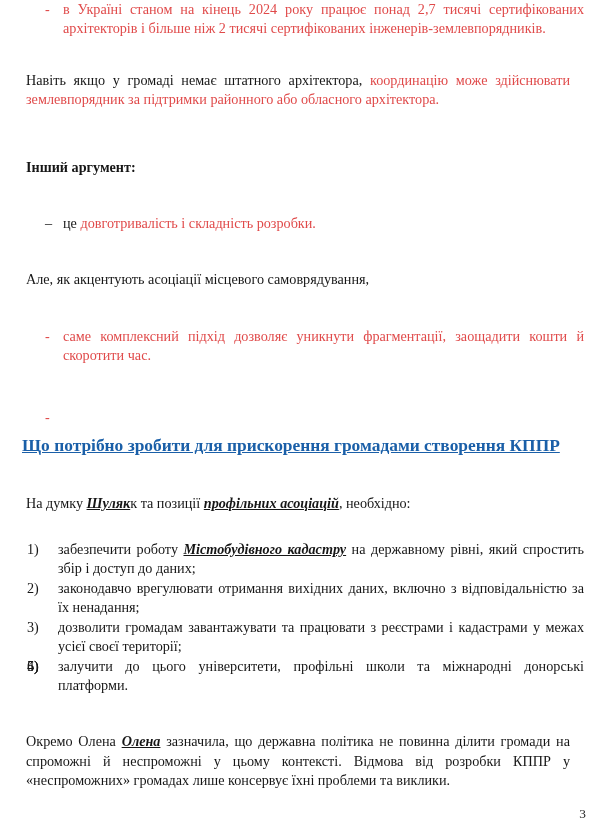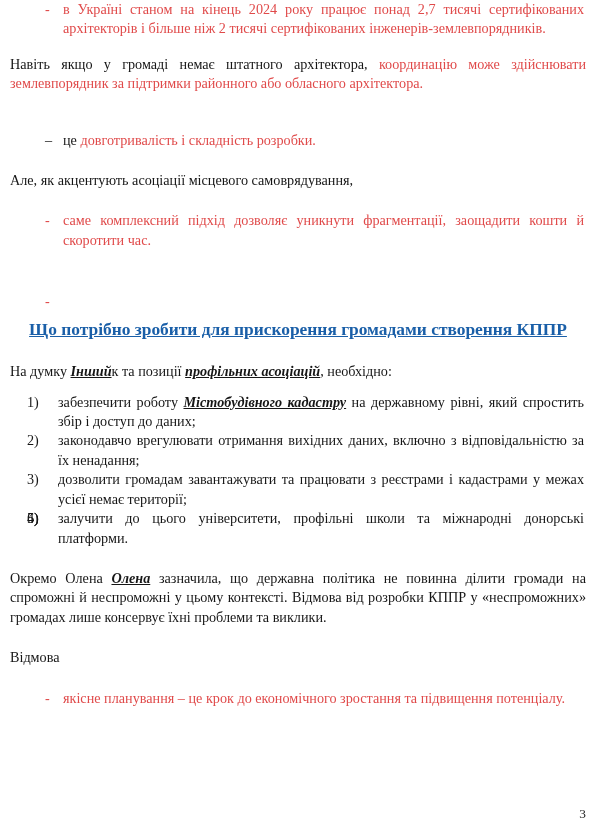--- a/index.html
+++ b/index.html
@@ -22,21 +22,21 @@
     padding: 0px 14px 0 10px;
     position: relative;
   }
 
   
   .para {
     font-size: 14.2px;
     line-height: 19.4px;
     text-align: justify;
     text-justify: inter-word;
-    margin: 0;
+    margin: 16px;
   }
 
   
   .red { color: #e04a4a; }
   .black { color: #161616; }
 
   
   .dash-item {
     position: relative;
     padding-left: 53px;
@@ -58,21 +58,20 @@
     font-style: italic;
     text-decoration: underline;
   }
 
   
   .section-heading {
     color: #1a5fa8;
     font-weight: bold;
     font-size: 17.4px;
     line-height: 23px;
-    text-align: center;
     text-decoration: underline;
     margin: 0;
     padding: 0 12px;
   }
 
   
   ol.num-list {
     list-style: none;
     margin: 0;
     padding: 0;
@@ -115,20 +114,21 @@
   </div>
 
   <div class="spacer-md"></div>
 
   <p class="para">
     <span class="black">Навіть якщо у громаді немає штатного архітектора, </span><span class="red">координацію може здійснювати землевпорядник за підтримки районного або обласного архітектора.</span>
   </p>
 
   <div class="spacer-md"></div>
 
+  <p class="para bold black">Інший аргумент:</p>
 
   <div class="spacer-lg"></div>
 
   <div class="dash-item">
     <span class="marker black">–</span>
     <span class="black">це </span><span class="red">довготривалість і складність розробки.</span>
   </div>
 
   <div class="spacer-lg"></div>
 
@@ -150,37 +150,37 @@
     <span class="marker">-</span>
   </div>
 
   <div class="spacer-xl"></div>
 
   <h2 class="section-heading">Що потрібно зробити для прискорення громадами створення КППР</h2>
 
   <div class="spacer-lg"></div>
 
   <p class="para black">
-    <span>На думку </span><span class="biu">Інший</span><span>к та позиції </span><span class="biu">профільних асоціацій</span><span>, необхідно:</span>
+    <span>На думку </span><span class="biu">Шуляк</span><span>к та позиції </span><span class="biu">профільних асоціацій</span><span>, необхідно:</span>
   </p>
 
   <div class="spacer-sm"></div>
 
   <ol class="num-list black">
     <li>
       <span class="num">1)</span>
       <span>забезпечити роботу </span><span class="biu">Містобудівного кадастру</span><span> на державному рівні, який спростить збір і доступ до даних;</span>
     </li>
     <li>
       <span class="num">2)</span>
       <span>законодавчо врегулювати отримання вихідних даних, включно з відповідальністю за їх ненадання;</span>
     </li>
     <li>
       <span class="num">3)</span>
-      <span>дозволити громадам завантажувати та працювати з реєстрами і кадастрами у межах усієї немає території;</span>
+      <span>дозволити громадам завантажувати та працювати з реєстрами і кадастрами у межах усієї своєї території;</span>
     </li>
     <li>
       <span class="num">4)</span>
     </li>
     <li>
       <span class="num">5)</span>
     </li>
     <li>
       <span class="num">6)</span>
       <span>залучити до цього університети, профільні школи та міжнародні донорські платформи.</span>

